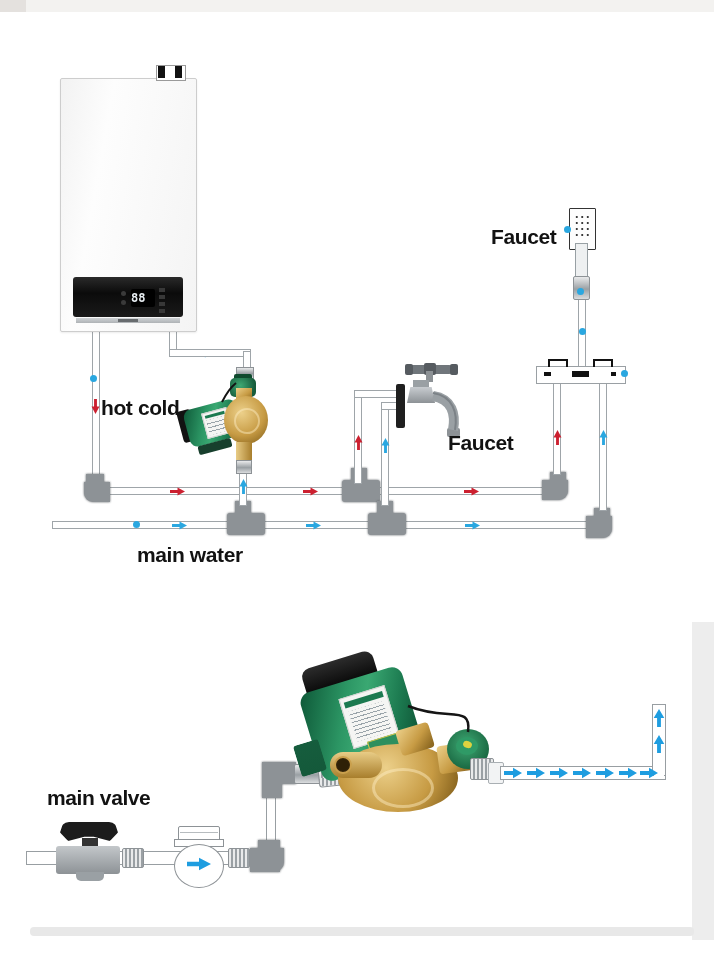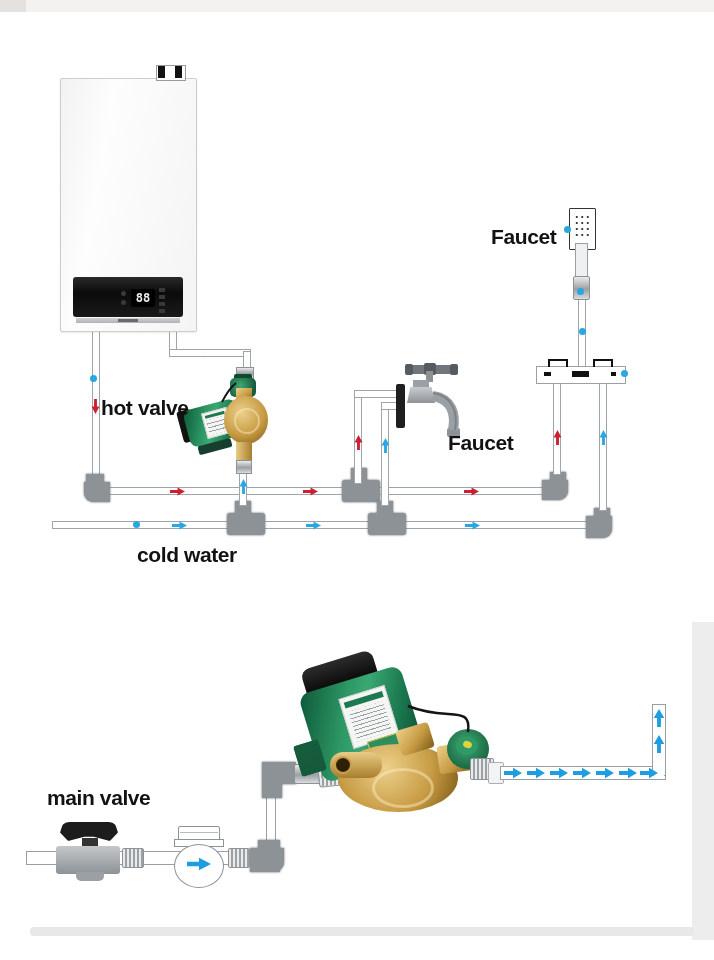--- a/index.html
+++ b/index.html
@@ -103,21 +103,21 @@
   <div class="arrow blue" style="left:378px;top:441px;transform:rotate(-90deg);"></div>
   <div class="arrow blue" style="left:596px;top:433px;transform:rotate(-90deg);"></div>
   <div class="arrow blue" style="left:198px;top:349px;transform:rotate(180deg);"></div>
 
   <div class="abs" style="left:60px;top:78px;width:135px;height:252px;background:linear-gradient(100deg,#f2f2f2,#fdfdfd 30%,#f4f4f4);border:1px solid #cdcdcd;border-radius:2px;box-shadow:0 1px 2px rgba(0,0,0,.08);"></div>
   <div class="abs" style="left:156px;top:65px;width:28px;height:14px;background:#fff;border:1px solid #9a9a9a;">
     <i class="abs" style="left:1px;top:0;width:7px;height:12px;background:#121212;"></i>
     <i class="abs" style="left:18px;top:0;width:7px;height:12px;background:#121212;"></i>
   </div>
   <div class="abs" style="left:73px;top:277px;width:110px;height:40px;background:linear-gradient(#2a2a2a,#0b0b0b 40%,#1a1a1a);border-radius:3px;">
-    <div class="abs" style="left:58px;top:12px;width:24px;height:18px;background:#000;border-radius:2px;color:#e8eef2;font-family:'DejaVu Sans Mono',monospace;font-size:12px;font-weight:bold;text-align:center;line-height:18px;">88</div>
+    <div class="abs" style="left:58px;top:12px;width:24px;height:18px;background:#000;border-radius:2px;color:#e8eef2;font-family:'DejaVu Sans Mono',monospace;font-size:12px;font-weight:bold;line-height:18px;">88</div>
     <i class="abs" style="left:48px;top:14px;width:5px;height:5px;background:#3a3a3a;border-radius:50%;"></i>
     <i class="abs" style="left:48px;top:23px;width:5px;height:5px;background:#3a3a3a;border-radius:50%;"></i>
     <i class="abs" style="left:86px;top:11px;width:6px;height:4px;background:#383838;"></i>
     <i class="abs" style="left:86px;top:18px;width:6px;height:4px;background:#383838;"></i>
     <i class="abs" style="left:86px;top:25px;width:6px;height:4px;background:#383838;"></i>
     <i class="abs" style="left:86px;top:32px;width:6px;height:4px;background:#383838;"></i>
   </div>
   <div class="abs" style="left:76px;top:318px;width:104px;height:5px;background:linear-gradient(#cfd3d6,#aeb2b5);">
     <i class="abs" style="left:42px;top:1px;width:20px;height:3px;background:#686c6f;"></i>
   </div>
@@ -166,22 +166,22 @@
     <i class="abs" style="left:63px;top:159px;width:20px;height:8px;border:2px solid #111;border-bottom:none;box-sizing:border-box;"></i>
     <i class="abs" style="left:14px;top:172px;width:7px;height:4px;background:#111;"></i>
     <i class="abs" style="left:42px;top:171px;width:17px;height:6px;background:#111;"></i>
     <i class="abs" style="left:81px;top:172px;width:5px;height:4px;background:#111;"></i>
     <i class="abs dot" style="left:34px;top:26px;"></i>
     <i class="abs dot" style="left:47px;top:88px;"></i>
     <i class="abs dot" style="left:49px;top:128px;"></i>
     <i class="abs dot" style="left:91px;top:170px;"></i>
   </div>
 
-  <div class="lbl" style="left:101px;top:396px;">hot valve</div>
-  <div class="lbl" style="left:137px;top:543px;">cold water</div>
+  <div class="lbl" style="left:101px;top:396px;">hot cold</div>
+  <div class="lbl" style="left:137px;top:543px;">main water</div>
   <div class="lbl" style="left:448px;top:431px;">Faucet</div>
   <div class="lbl" style="left:491px;top:225px;">Faucet</div>
 
   <div class="pipe thick" style="left:26px;top:851px;width:232px;height:14px;"></div>
 
   <div class="pipe thick" style="left:266px;top:794px;width:10px;height:54px;"></div>
 
   <div class="fit">
     <i style="left:258px;top:840px;width:22px;height:32px;"></i>
     <i style="left:250px;top:848px;width:34px;height:24px;border-radius:0 0 10px 0;"></i>

